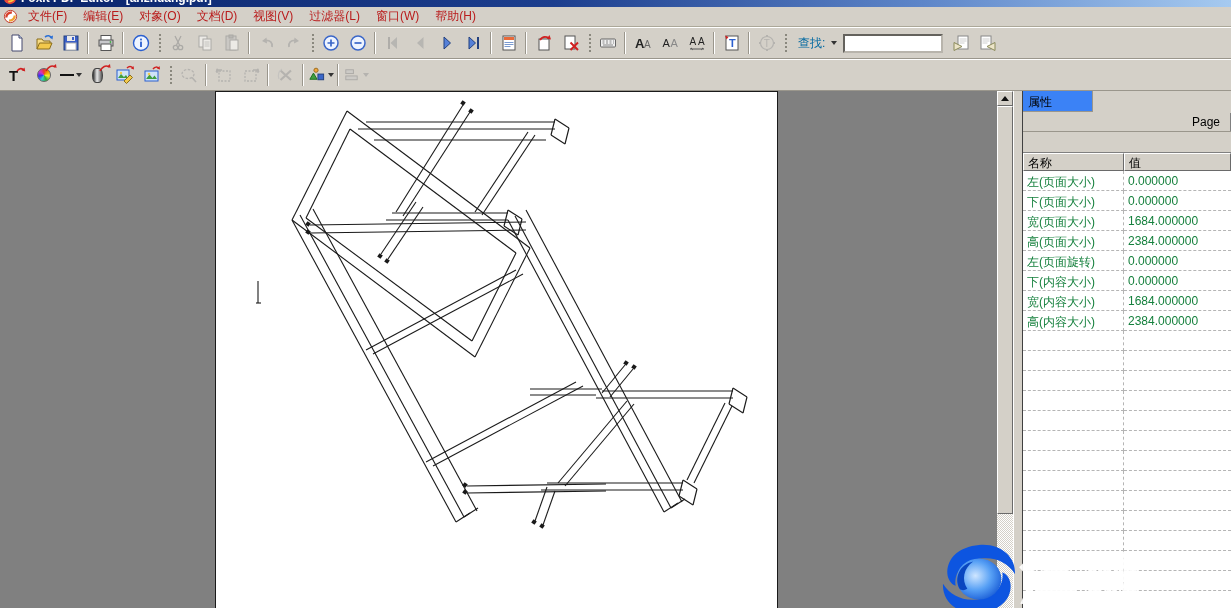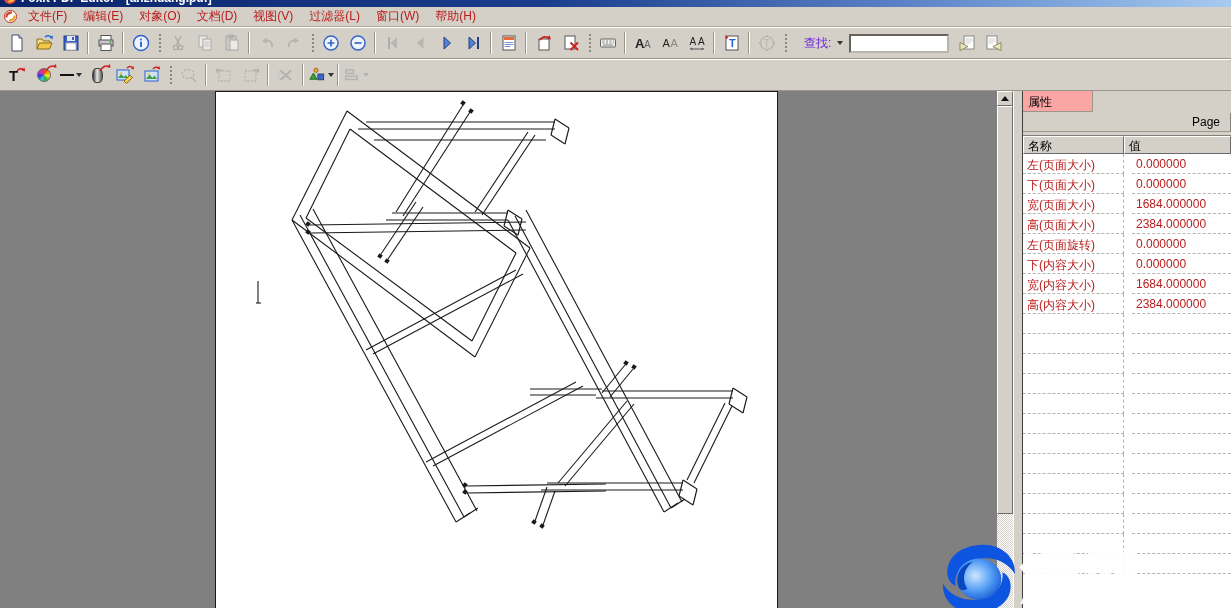--- a/index.html
+++ b/index.html
@@ -29,21 +29,21 @@
   .tbtn.dis{filter:grayscale(1) opacity(.55);}
   .ti{width:20px;height:20px;display:block;}
   .sep{width:2px;height:22px;border-left:1px solid #9a968c;border-right:1px solid #fff;
        margin:0 3px;flex:0 0 auto;}
   .grip{width:4px;height:22px;margin:0 3px;flex:0 0 auto;
         background-image:radial-gradient(circle,#8a887e 0.9px,transparent 1.1px);
         background-size:4px 4px;background-position:1px 1px;}
   .dd{width:0;height:0;border-left:3.5px solid transparent;border-right:3.5px solid transparent;
       border-top:4px solid #333;margin-left:2px;}
   .dd.gray{border-top-color:#9a9aa6;}
-  .find-label{margin:0 2px 0 14px;color:#6d28d9;white-space:nowrap;}
+  .find-label{margin:0 2px 0 8px;color:#0369a1;white-space:nowrap;}
   .dd-btn{width:12px;height:16px;display:flex;align-items:center;justify-content:center;}
   .find-input{width:100px;height:19px;border:2px inset #b8b4ac;background:#fff;
               margin:0 4px;font-size:12px;padding:0 3px;}
   .wheel{width:14px;height:14px;border-radius:50%;
          background:conic-gradient(#e33,#e90,#ee3,#3a3,#3cc,#33e,#c3c,#e33);
          border:1px solid #666;}
   .hline{width:14px;height:2px;background:#111;display:inline-block;}
   .cyl{width:11px;height:15px;border-radius:4px/7px;border:1px solid #444;
        background:linear-gradient(90deg,#2e2e2e,#e8e8e8 45%,#5a5a5a);}
   .corner-arrow{position:absolute;top:1px;right:0;width:12px;height:10px;}
@@ -63,31 +63,31 @@
   .up-arrow{width:0;height:0;border-left:4px solid transparent;border-right:4px solid transparent;
             border-bottom:5px solid #111;}
   .scroll-thumb{position:absolute;left:0;top:15px;width:16px;height:408px;background:#d4d0c8;
                 border:1px solid;border-color:#fff #6a6a6a #6a6a6a #fff;}
   .splitter{position:absolute;left:1013px;top:0;width:9px;height:517px;background:#d4d0c8;
             border-left:1px solid #fff;}
 
   
   .props{position:absolute;left:1022px;top:0;width:209px;height:517px;background:#d4d0c8;
          border-left:1px solid #404040;display:flex;flex-direction:column;}
-  .props-title{height:21px;padding:3px 0 0 5px;color:#000;background:#fca5a5;
+  .props-title{height:21px;padding:3px 0 0 5px;color:#000;background:#3b82f6;
                border-bottom:1px solid #9a968c;width:70px;border-right:1px solid #9a968c;}
   .props-tabs{height:20px;display:flex;align-items:flex-end;border-bottom:1px solid #9a968c;justify-content:flex-end;}
   .ptab{padding:2px 10px 2px 6px;border-right:1px solid #808080;background:#d4d0c8;color:#000;}
-  .ptable{flex:1;background:#fff;margin-top:3px;overflow:hidden;
+  .ptable{flex:1;background:#fff;margin-top:20px;overflow:hidden;
           border-top:1px solid #808080;}
   .phead{display:flex;height:18px;background:#d4d0c8;color:#000;}
   .phead span{padding:1px 4px;border:1px solid;border-color:#fff #6a6a6a #6a6a6a #fff;}
   .ph-name{width:101px;}
   .ph-val{flex:1;}
-  .prow{display:flex;height:20px;color:#b91c1c;gap:8px;}
+  .prow{display:flex;height:20px;color:#15803d;}
   .pname{width:101px;padding:3px 4px 0;border-right:1px dashed #b5b5b5;
          border-bottom:1px dashed #b5b5b5;overflow:hidden;white-space:nowrap;}
   .pval{flex:1;padding:3px 4px 5px;border-bottom:1px dashed #b5b5b5;overflow:hidden;}
 
   
   .watermark{position:absolute;left:940px;top:437px;display:flex;align-items:center;
              gap:3px;z-index:40;pointer-events:none;margin-top:13px;}
   .wm-text{font-size:56px;font-weight:bold;letter-spacing:8px;color:rgba(255,255,255,0.12);
            -webkit-text-stroke:2px rgba(255,255,255,0.92);white-space:nowrap;}
 </style>

